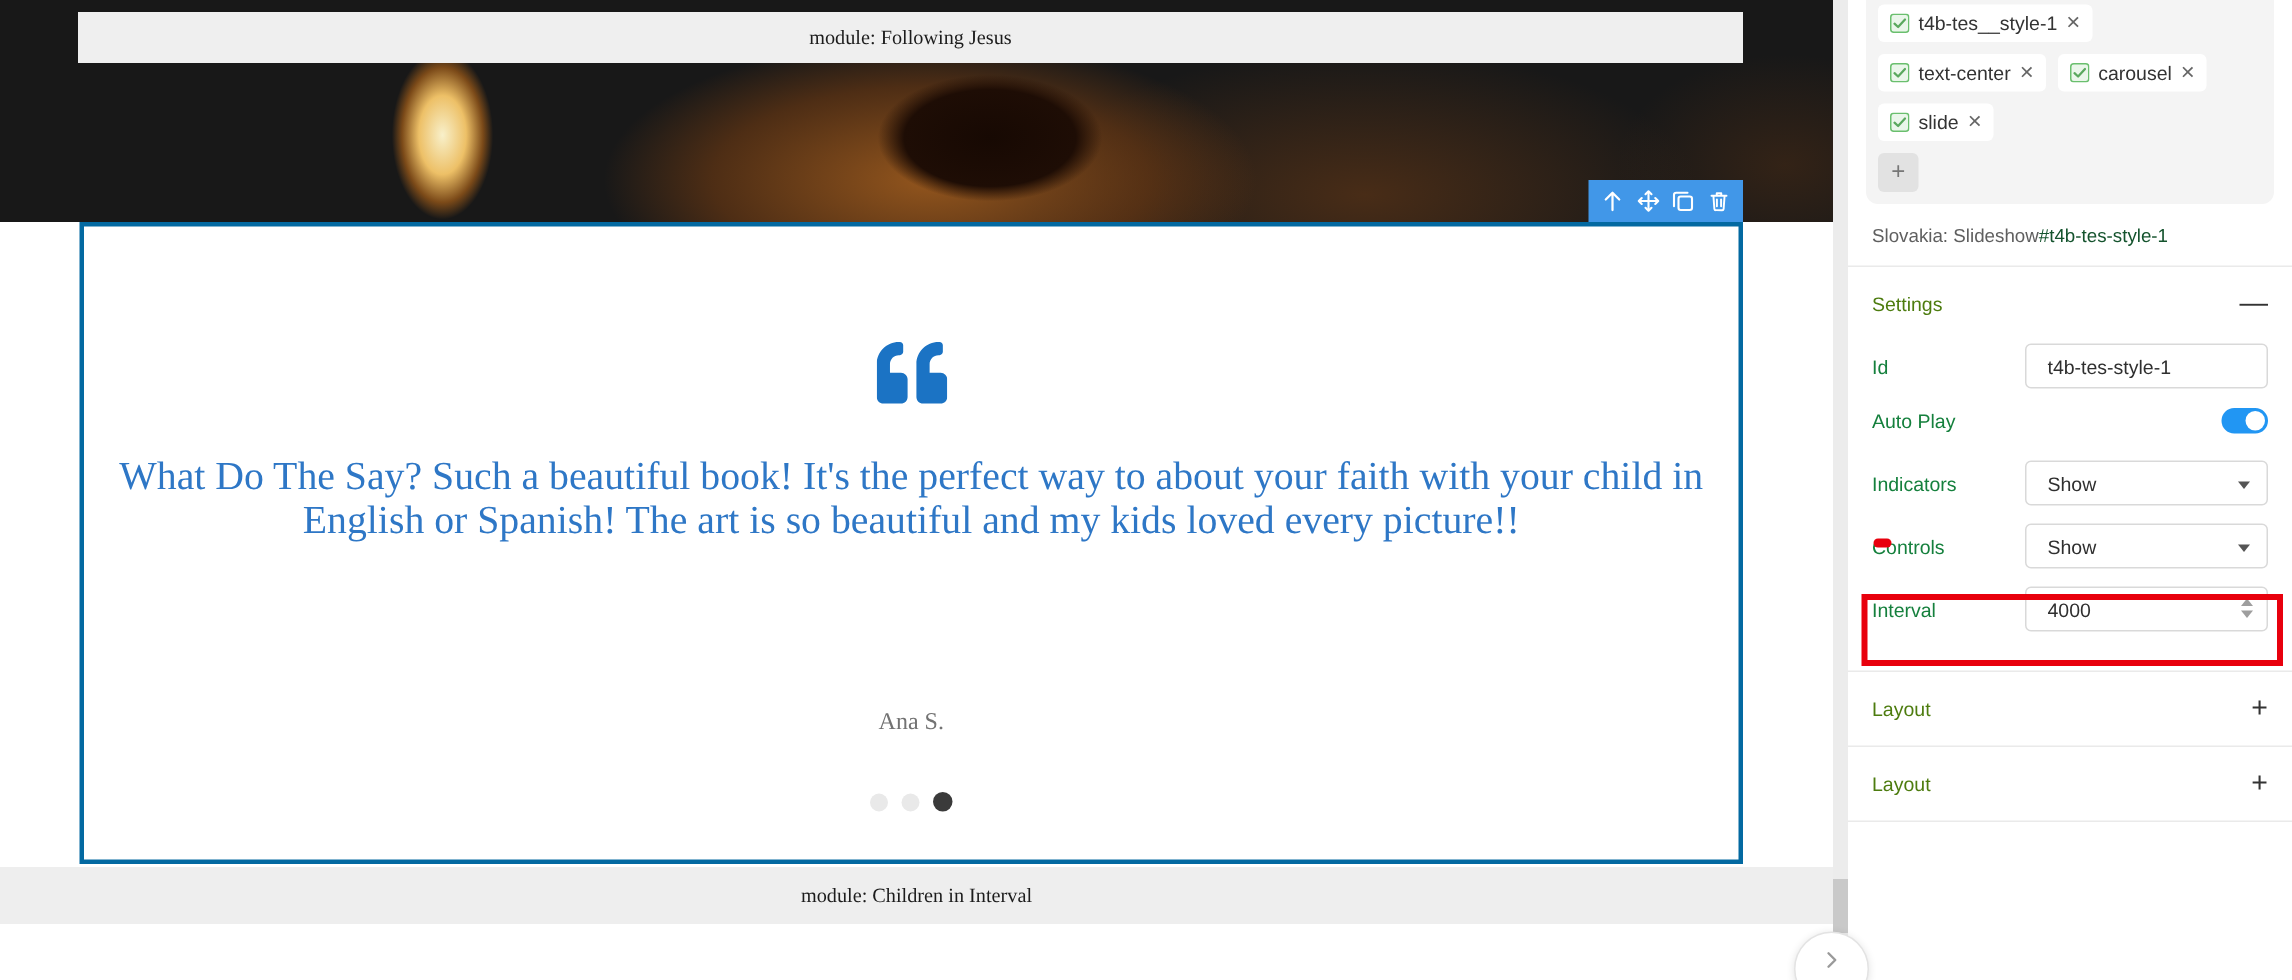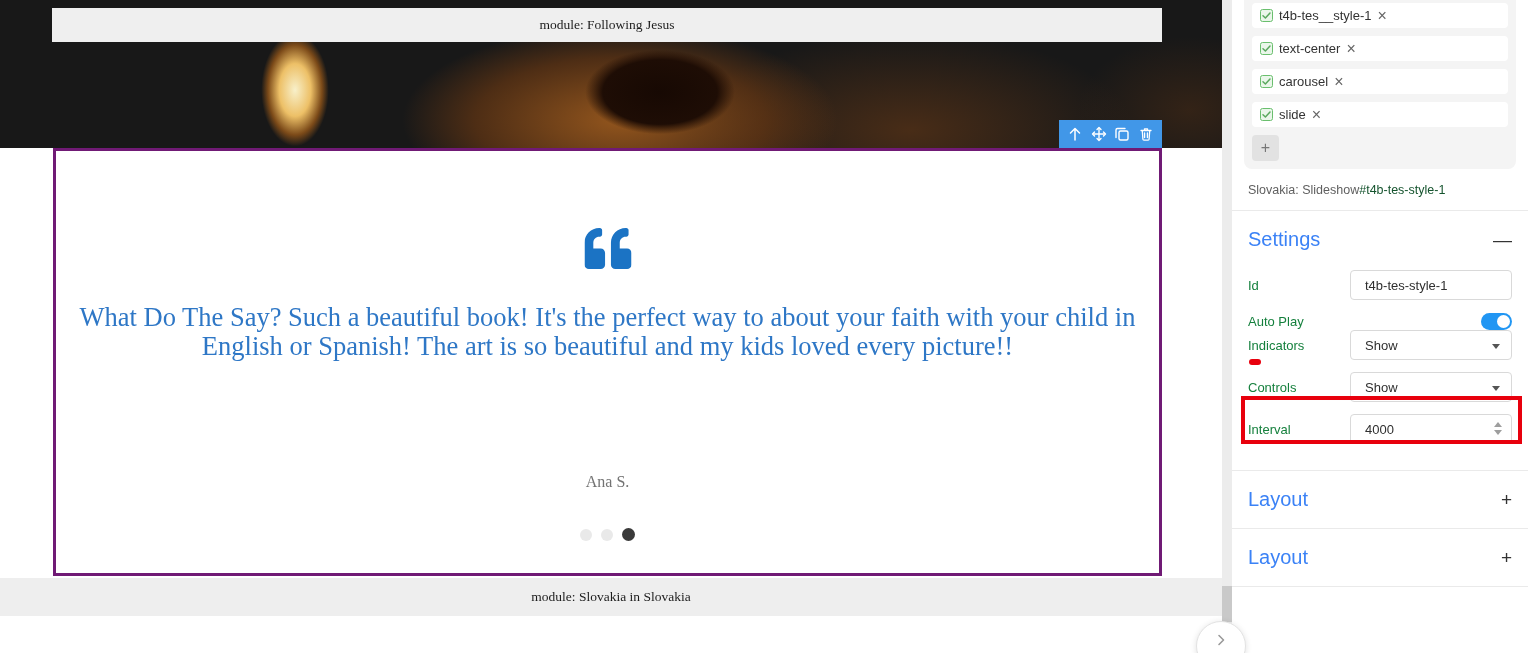--- a/index.html
+++ b/index.html
@@ -25,21 +25,21 @@
   .module-bar.bottom { left:0;    top:578px; width:1222px; height:38px; background:#eeeeee; }
 
   
   .el-toolbar { position:absolute; left:1059px; top:120px; width:103px; height:28px;
     background:#4197e8; display:flex; align-items:center; justify-content:space-around; padding:0 4px; }
   .el-toolbar .tbtn { width:20px; height:20px; display:flex; align-items:center; justify-content:center; cursor:pointer; }
   .el-toolbar svg { display:block; }
 
   
   .selection { position:absolute; left:53px; top:148px; width:1109px; height:428px;
-    border:3px solid #701a75; background:#fff; }
+    border:3px solid #0369a1; background:#fff; }
   .quote-icon { position:absolute; left:50%; top:74px; transform:translateX(-50%); }
   .quote-text { position:absolute; left:50%; top:152px; transform:translateX(-50%);
     width:1104px; text-align:center; font-family:"Liberation Serif", serif;
     font-size:26.5px; line-height:28.5px; color:#2e77c6; }
   .quote-author { position:absolute; left:0; top:322px; width:100%; text-align:center;
     font-family:"Liberation Serif", serif; font-size:16px; color:#737373; }
   .dots { position:absolute; left:0; top:378px; width:100%; display:flex; justify-content:center; gap:9px; }
   .dot { width:12px; height:12px; border-radius:50%; background:#e9e9e9; }
   .dot.active { width:13px; height:13px; background:#3a3a3a; margin-top:-1px; }
 
@@ -49,55 +49,55 @@
 
   
   .expand-btn { position:absolute; left:1196px; top:621px; width:50px; height:50px; border-radius:50%;
     background:#fff; border:1px solid #e3e3e3; box-shadow:0 1px 6px rgba(0,0,0,.12);
     display:flex; align-items:flex-start; justify-content:center; padding-top:11px; cursor:pointer; z-index:5; }
 
   
   .sidebar { position:absolute; left:1232px; top:0; width:296px; height:653px; background:#fff; color:#333; }
 
   .tags-box { margin:0 12px; background:#f4f4f4; border-radius:0 0 8px 8px; padding:3px 8px 8px 8px; }
-  .tags-wrap { display:flex; flex-wrap:wrap; gap:8px;flex-direction:column; }
+  .tags-wrap { display:flex; flex-wrap:wrap; gap:8px; }
   .tag-chip { display:inline-flex; align-items:center; gap:6px; background:#fff; border-radius:4px;
     padding:4px 8px; font-size:13px; color:#333; line-height:17px; }
   .tag-check { display:flex; }
   .tag-x { color:#666; font-size:16px; line-height:14px; cursor:pointer; }
   .add-tag { margin-top:8px; width:27px; height:26px; background:#e2e2e2; border:none; border-radius:4px;
     color:#777; font-size:16px; cursor:pointer; }
 
   .selected-line { margin:14px 16px 13px; font-size:12.5px; color:#5f5f5f; }
   .selected-line .idref { color:#14532d; }
 
   .divider { border-top:1px solid #eaeaea; }
 
   .section-header { display:flex; align-items:center; justify-content:space-between; padding:17px 16px; cursor:pointer; }
-  .section-title { font-size:20px; font-weight:500; color:#3b82f6; }
+  .section-title { font-size:13px; font-weight:500; color:#4d7c0f; }
   .section-glyph { font-size:19px; font-weight:300; color:#333; line-height:14px; }
 
   .fields { padding:2px 0 14px 0; }
   .field-row { display:flex; align-items:center; justify-content:space-between;
     padding:0 16px; margin-bottom:12px; min-height:30px; }
   .field-label { font-size:13px; color:#15803d; }
   .control { position:relative; width:162px; height:30px; border:1px solid #d9d9d9; border-radius:4px;
     background:#fff; display:flex; align-items:center; padding:0 14px; font-size:13px; color:#2f2f2f; }
   .control input { border:none; outline:none; width:100%; font-size:13px; color:#2f2f2f;
     font-family:"Liberation Sans", sans-serif; background:transparent; }
   .select-control { cursor:pointer; font-weight:500; }
   .caret { position:absolute; right:11px; top:13px; width:0; height:0;
     border-left:4.5px solid transparent; border-right:4.5px solid transparent; border-top:5px solid #555; }
   .spinners { position:absolute; right:9px; top:7px; display:flex; flex-direction:column; gap:3px; }
   .spin-up   { width:0; height:0; border-left:4px solid transparent; border-right:4px solid transparent; border-bottom:5px solid #9e9e9e; cursor:pointer; }
   .spin-down { width:0; height:0; border-left:4px solid transparent; border-right:4px solid transparent; border-top:5px solid #9e9e9e; cursor:pointer; }
 
   .toggle { width:31px; height:17px; border-radius:9px; background:#2196f3; position:relative; cursor:pointer; }
   .toggle .knob { position:absolute; right:2px; top:2px; width:13px; height:13px; border-radius:50%; background:#fff; }
-  .toggle-row { margin-top:2px; margin-bottom:0; min-height:18px; }
+  .toggle-row { margin-top:2px; margin-bottom:18px; min-height:18px; }
 
   
   .annotation-rect { position:absolute; left:1241px; top:396px; width:281px; height:48px;
     border:4px solid #e8000d; z-index:50; pointer-events:none; }
   .annotation-dash { position:absolute; left:1249px; top:359px; width:12px; height:6px;
     background:#e8000d; border-radius:3px; z-index:50; pointer-events:none; }
 </style>
 </head>
 <body>
 
@@ -142,21 +142,21 @@
     <div class="quote-text">What Do The Say? Such a beautiful book! It's the perfect way to about your faith with your child in English or Spanish! The art is so beautiful and my kids loved every picture!!</div>
     <div class="quote-author">Ana S.</div>
     <div class="dots">
       <span class="dot"></span>
       <span class="dot"></span>
       <span class="dot active"></span>
     </div>
   </div>
 
   <div class="module-bar bottom">
-    <span>module: Slovakia in Slovakia</span>
+    <span>module: Children in Interval</span>
   </div>
 </div>
 
 <div class="scroll-strip">
   <div class="scroll-thumb"></div>
 </div>
 
 <button class="expand-btn">
   <svg width="14" height="14" viewBox="0 0 14 14">
       <path d="M5 2.5 9.5 7 5 11.5" stroke="#9a9a9a" stroke-width="1.6" fill="none" stroke-linecap="round" stroke-linejoin="round"></path>

